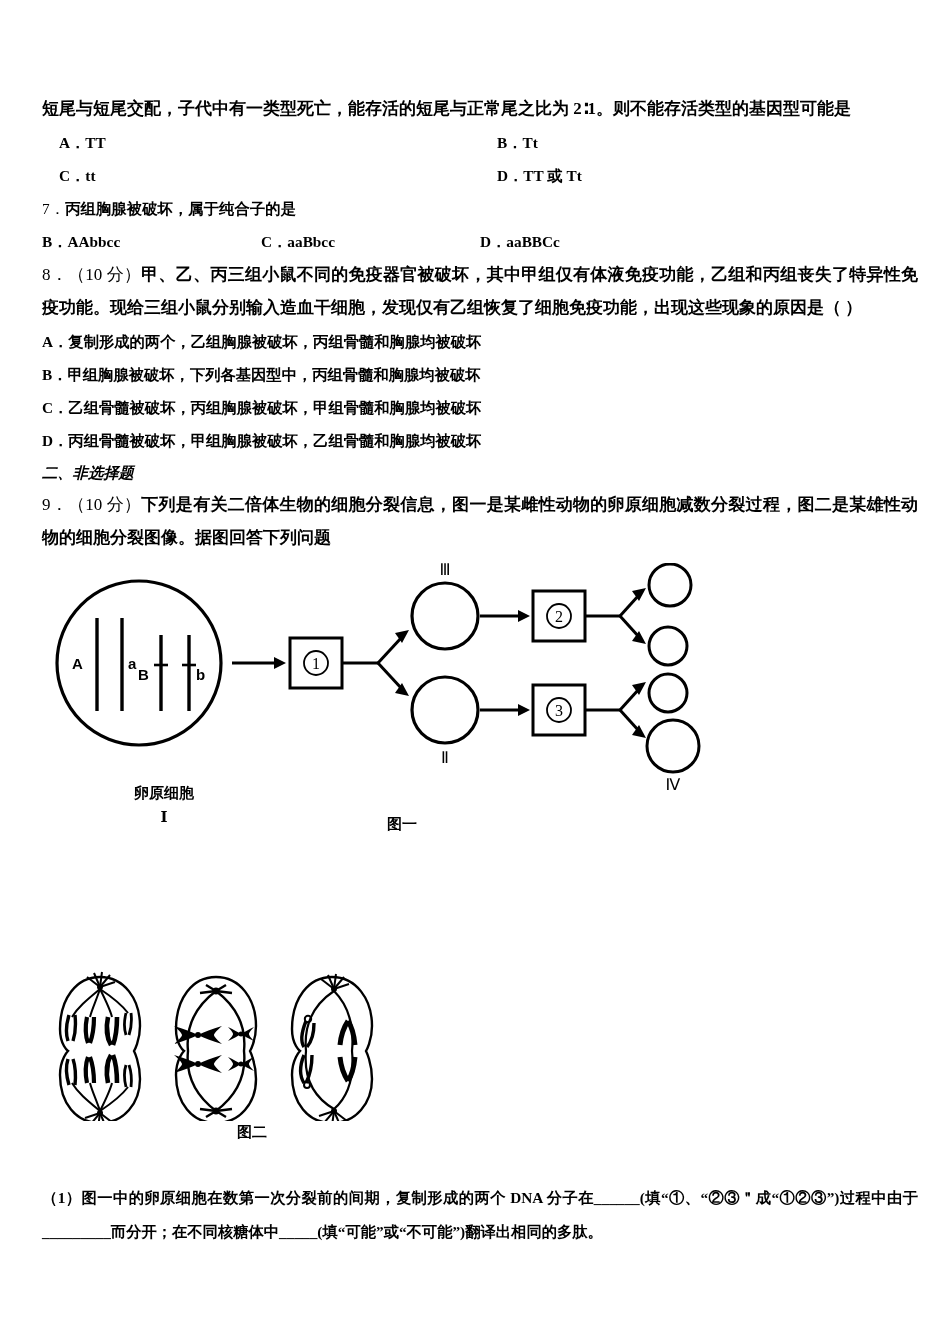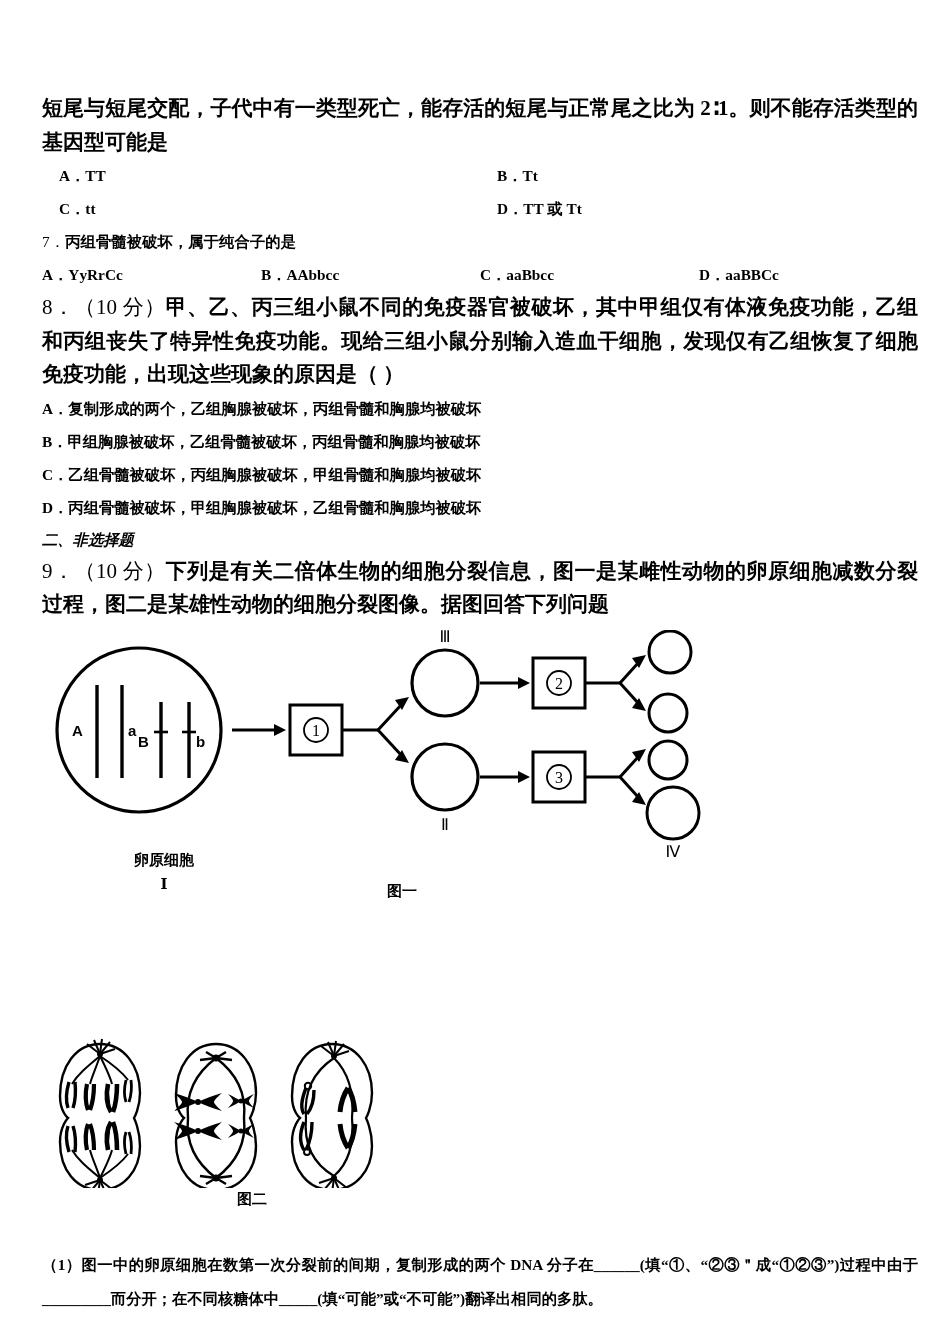--- a/index.html
+++ b/index.html
@@ -31,21 +31,21 @@
 
   
   .qline {
     font-size: 15.3px;
     line-height: 33px;
     font-weight: bold;
     letter-spacing: 0.1px;
     white-space: normal;
   }
   .stem {
-    font-size: 21px;
+    font-size: 17px;
     line-height: 33.5px;
     font-weight: bold;
     text-align: justify;
   }
   .qnum {
     font-family: "Liberation Serif", serif;
     font-weight: normal;
   }
 
   
@@ -138,27 +138,24 @@
     <div class="opt-row two">
       <div class="opt">
         <span class="opt-letter">C．</span><span>tt</span>
       </div>
       <div class="opt">
         <span class="opt-letter">D．</span><span>TT 或 Tt</span>
       </div>
     </div>
 
     <div class="qline">
-      <span class="qnum">7．</span><span>丙组骨髓被破坏，属于纯合子的是</span>
+      <span class="qnum">7．</span><span>丙组胸腺被破坏，属于纯合子的是</span>
     </div>
 
     <div class="opt-row four">
-      <div class="opt">
-        <span class="opt-letter">A．</span><span>YyRrCc</span>
-      </div>
       <div class="opt">
         <span class="opt-letter">B．</span><span>AAbbcc</span>
       </div>
       <div class="opt">
         <span class="opt-letter">C．</span><span>aaBbcc</span>
       </div>
       <div class="opt">
         <span class="opt-letter">D．</span><span>aaBBCc</span>
       </div>
     </div>
@@ -167,21 +164,21 @@
       <span class="qnum">8．</span><span class="qnum">（10 分）</span><span>甲、乙、丙三组小鼠不同的免疫器官被破坏，其中甲组仅有体液免疫功能，乙组和丙组丧失了特异性免疫功能。现给三组小鼠分别输入造血干细胞，发现仅有乙组恢复了细胞免疫功能，出现这些现象的原因是（  ）</span>
     </div>
 
     <div class="opt-row full">
       <div class="opt">
         <span class="opt-letter">A．</span><span>复制形成的两个，乙组胸腺被破坏，丙组骨髓和胸腺均被破坏</span>
       </div>
     </div>
     <div class="opt-row full">
       <div class="opt">
-        <span class="opt-letter">B．</span><span>甲组胸腺被破坏，乙组骨髓被破坏，丙组骨髓和胸腺均被破坏</span>
+        <span class="opt-letter">B．</span><span>甲组胸腺被破坏，下列各基因型中，丙组骨髓和胸腺均被破坏</span>
       </div>
     </div>
     <div class="opt-row full">
       <div class="opt">
         <span class="opt-letter">C．</span><span>乙组骨髓被破坏，丙组胸腺被破坏，甲组骨髓和胸腺均被破坏</span>
       </div>
     </div>
     <div class="opt-row full">
       <div class="opt">
         <span class="opt-letter">D．</span><span>丙组骨髓被破坏，甲组胸腺被破坏，乙组骨髓和胸腺均被破坏</span>

